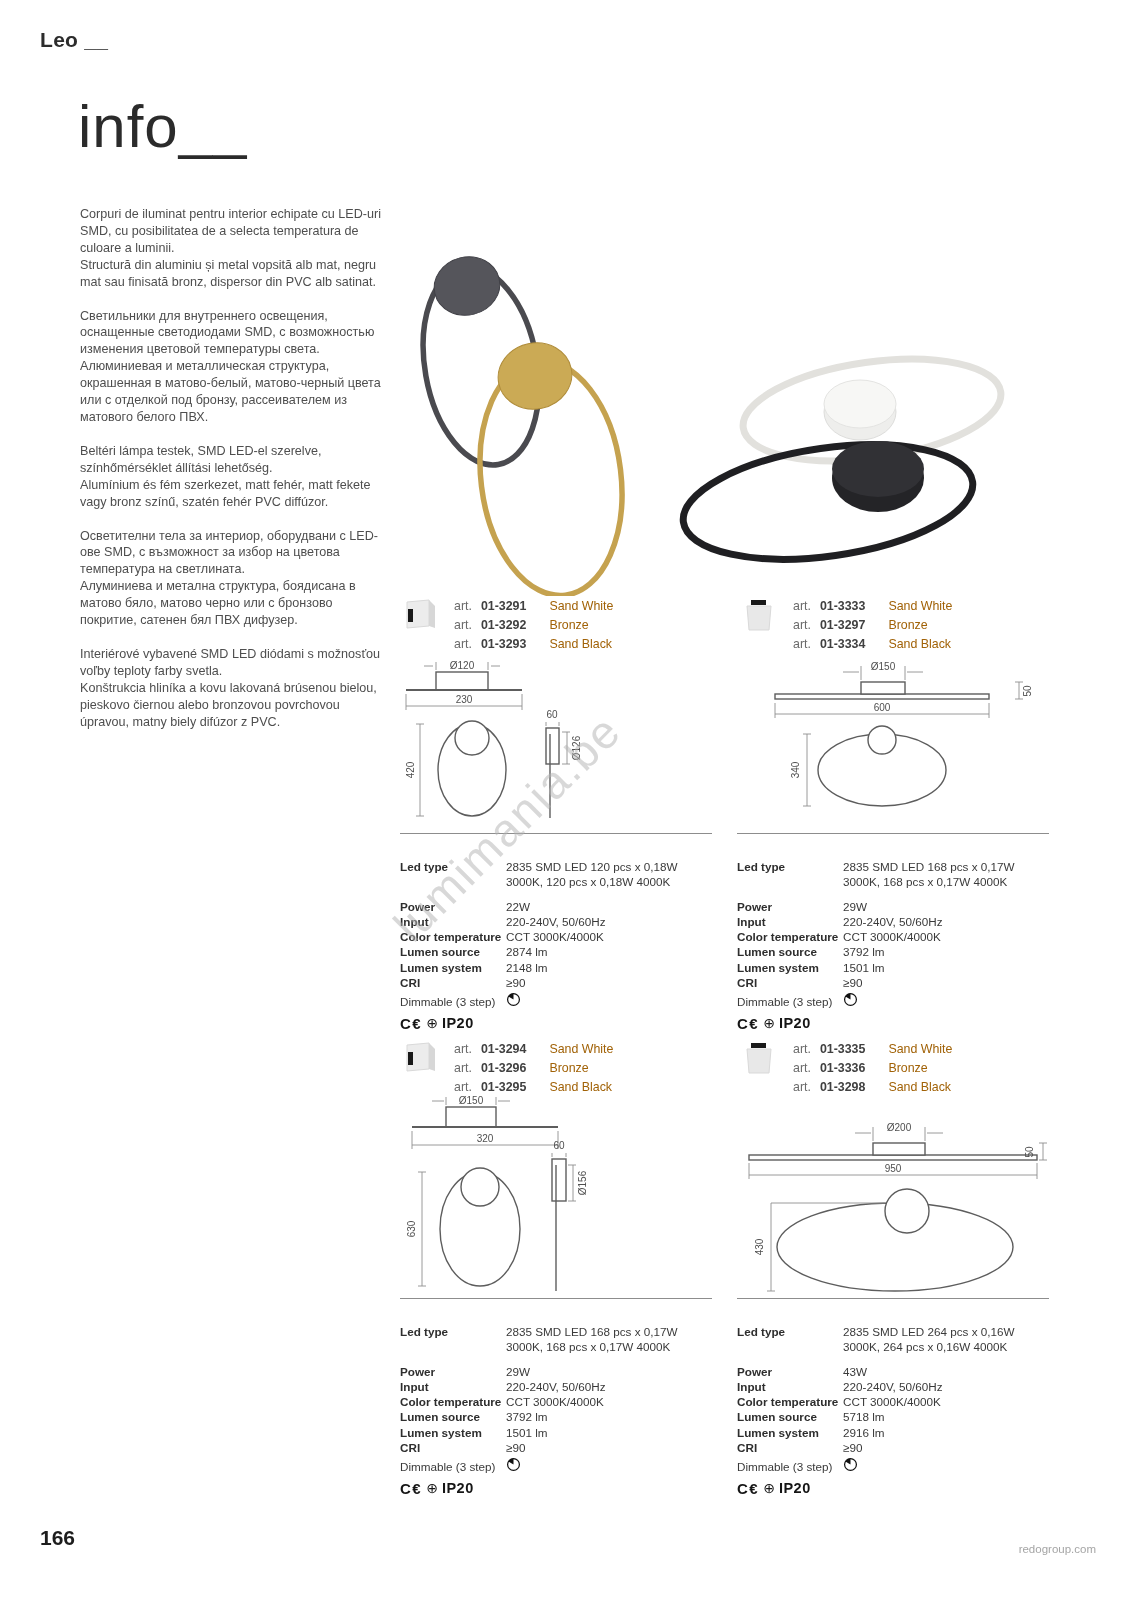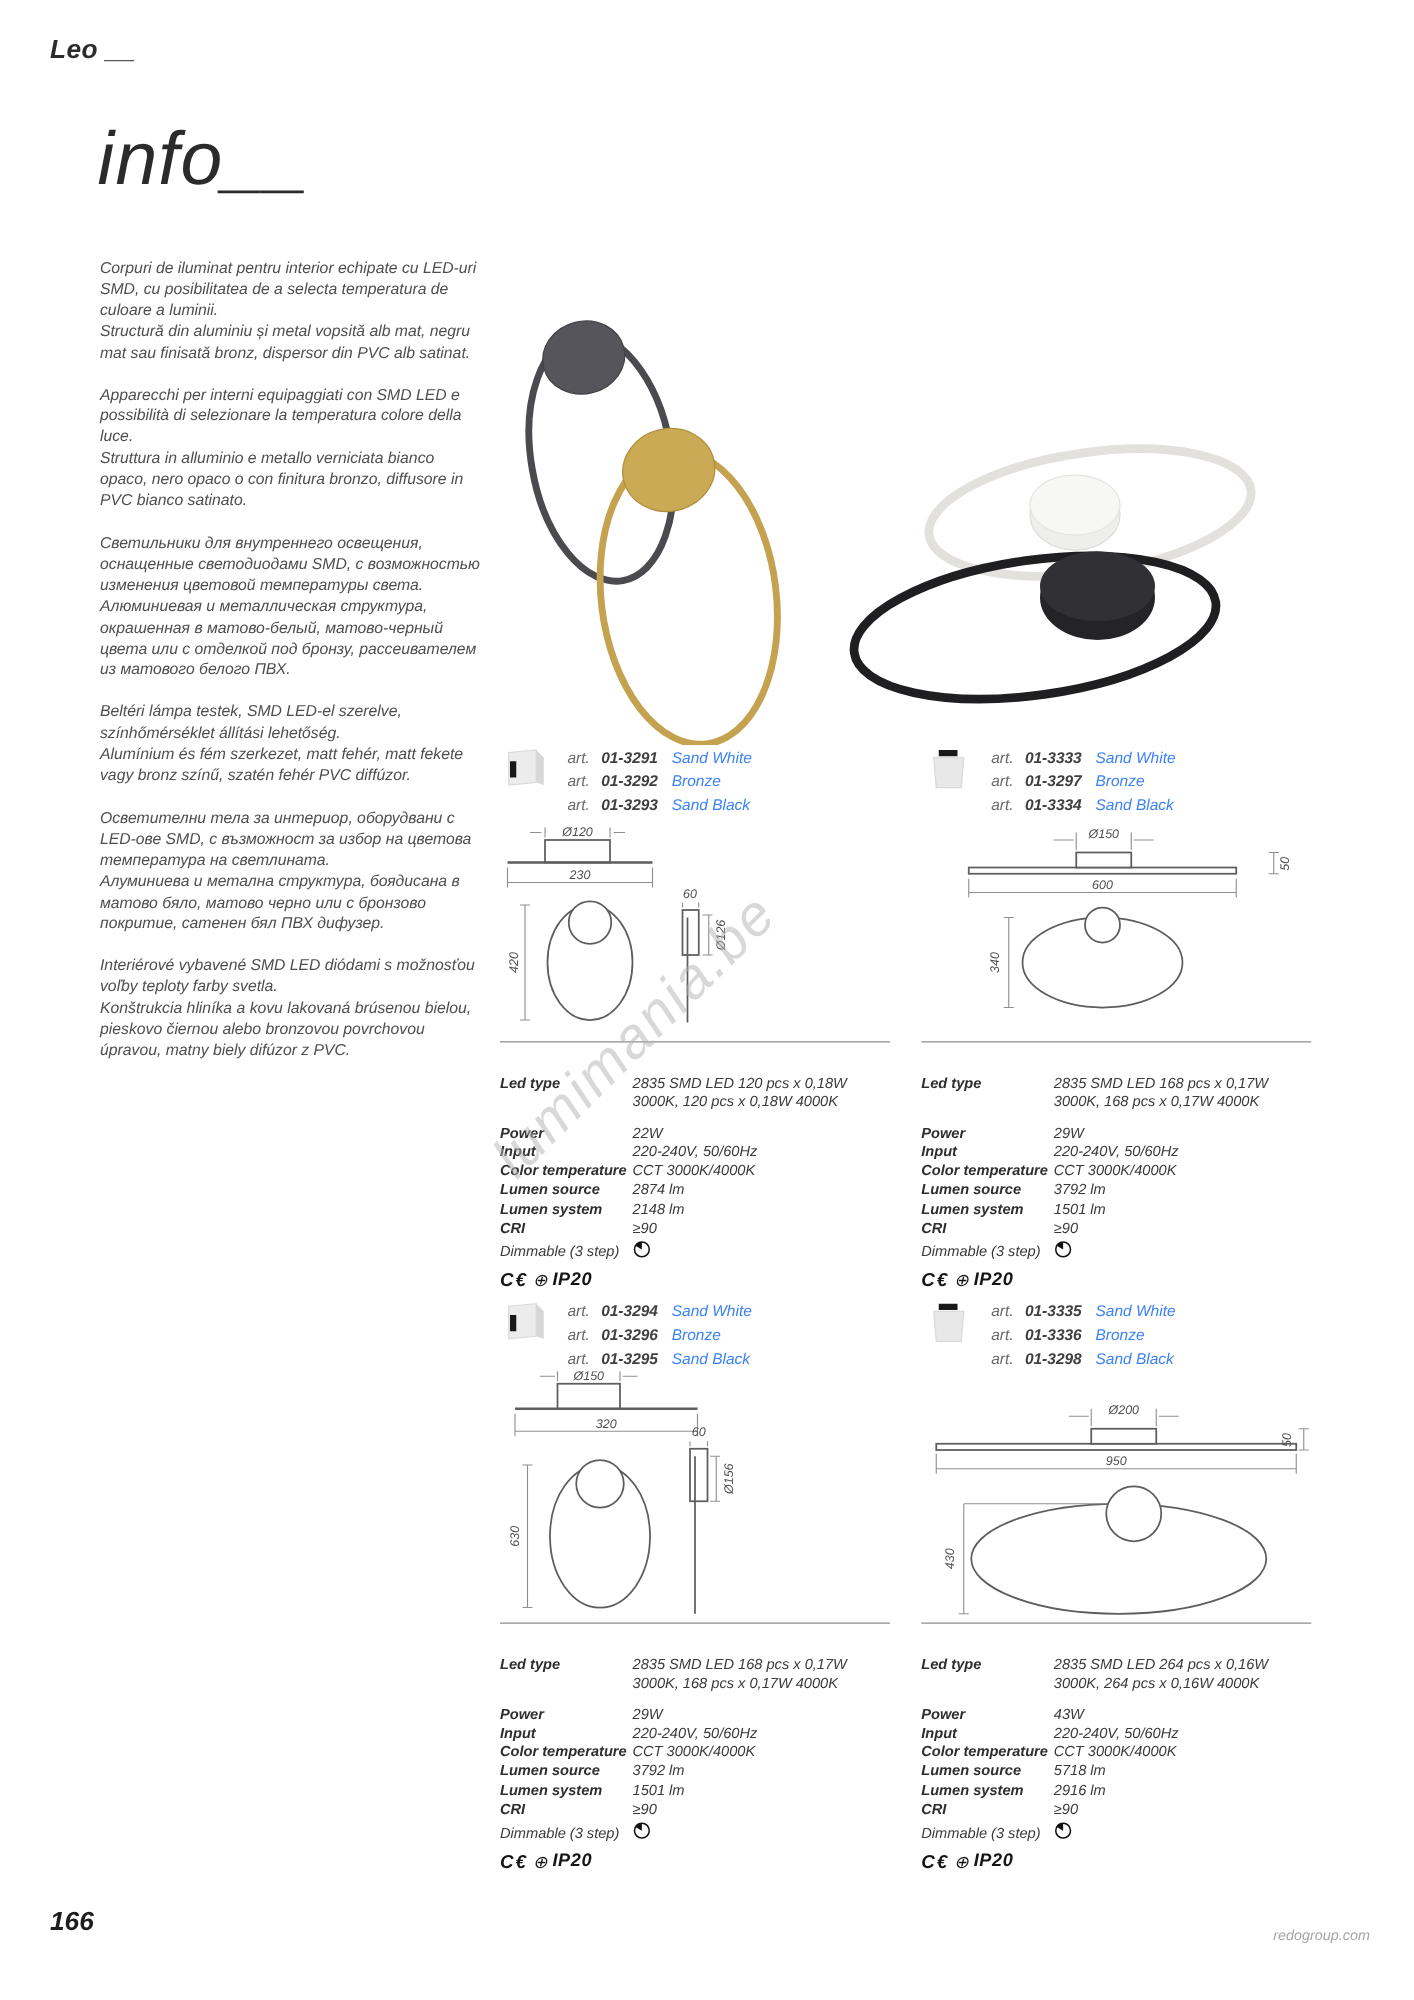--- a/index.html
+++ b/index.html
@@ -1,31 +1,31 @@
 <!DOCTYPE html>
 <html><head>
 <meta charset="utf-8">
 <style>
   html,body{margin:0;padding:0;background:#ffffff;}
   .page{position:relative;width:1131px;height:1600px;background:#fff;overflow:hidden;
-        font-family:"Liberation Sans", sans-serif;color:#3c3c3c;font-style:italic;}
+        font-family:"Liberation Sans", sans-serif;color:#3c3c3c;}
   .brand{position:absolute;left:40px;top:28px;font-size:21px;font-weight:700;color:#2c2c2c;letter-spacing:.3px;}
   .big-title{position:absolute;left:78px;top:92px;font-size:60px;font-weight:300;color:#2b2b2b;letter-spacing:1px;}
   .intro{position:absolute;left:80px;top:206px;width:306px;font-size:12.6px;line-height:16.9px;color:#4e4e4e;}
   .intro p{margin:0 0 17px;white-space:pre-line;}
   .intro p.en{font-weight:700;color:#222222;}
   .watermark{position:absolute;left:402px;top:906px;font-size:46px;color:#b3b3b3;opacity:.5;
              transform:rotate(-45deg);transform-origin:0 50%;letter-spacing:2px;pointer-events:none;z-index:6;}
   .photo{position:absolute;}
   .articles{position:absolute;display:flex;}
   .mount-icon{width:34px;height:34px;margin-right:17px;margin-top:1px;flex:none;}
   .article-lines{font-size:12.4px;line-height:19.2px;white-space:nowrap;}
   .art-prefix{color:#6a6a6a;margin-right:9px;}
   .art-code{color:#404040;font-weight:700;margin-right:11px;}
-  .art-finish{color:#3b82f6;}
+  .art-finish{color:#a16207;margin-left:12px;}
   .drawing{position:absolute;}
   .drawing .shape{fill:none;stroke:#5d5d5d;stroke-width:1.4;}
   .drawing .thick{stroke-width:2.1;}
   .drawing .fillw{fill:#ffffff;}
   .drawing .dimline{stroke:#8f8f8f;stroke-width:.9;fill:none;}
   .drawing text{font-size:10px;fill:#4f4f4f;}
   .spec-table{position:absolute;width:312px;border-top:1px solid #8d8d8d;padding-top:25px;
               font-size:11.7px;color:#3a3a3a;}
   .spec-row{display:flex;line-height:15.3px;}
   .spec-row .lbl{width:106px;flex:none;font-weight:700;color:#2e2e2e;}
@@ -44,22 +44,20 @@
 <body>
 
 <div class="page">
 
   <div class="brand">Leo __</div>
   <div class="big-title">info__</div>
 
   <div class="intro">
     <p>Corpuri de iluminat pentru interior echipate cu LED-uri SMD, cu posibilitatea de a selecta temperatura de culoare a luminii.
 Structură din aluminiu și metal vopsită alb mat, negru mat sau finisată bronz, dispersor din PVC alb satinat.</p>
-    <p>Apparecchi per interni equipaggiati con SMD LED e possibilità di selezionare la temperatura colore della luce.
-Struttura in alluminio e metallo verniciata bianco opaco, nero opaco o con finitura bronzo, diffusore in PVC bianco satinato.</p>
     <p>Светильники для внутреннего освещения, оснащенные светодиодами SMD, с возможностью изменения цветовой температуры света.
 Алюминиевая и металлическая структура, окрашенная в матово-белый, матово-черный цвета или с отделкой под бронзу, рассеивателем из матового белого ПВХ.</p>
     <p>Beltéri lámpa testek, SMD LED-el szerelve, színhőmérséklet állítási lehetőség.
 Alumínium és fém szerkezet, matt fehér, matt fekete vagy bronz színű, szatén fehér PVC diffúzor.</p>
     <p>Осветителни тела за интериор, оборудвани с LED-ове SMD, с възможност за избор на цветова температура на светлината.
 Алуминиева и метална структура, боядисана в матово бяло, матово черно или с бронзово покритие, сатенен бял ПВХ дифузер.</p>
     <p>Interiérové vybavené SMD LED diódami s možnosťou voľby teploty farby svetla.
 Konštrukcia hliníka a kovu lakovaná brúsenou bielou, pieskovo čiernou alebo bronzovou povrchovou úpravou, matny biely difúzor z PVC.</p>
   </div>
 

